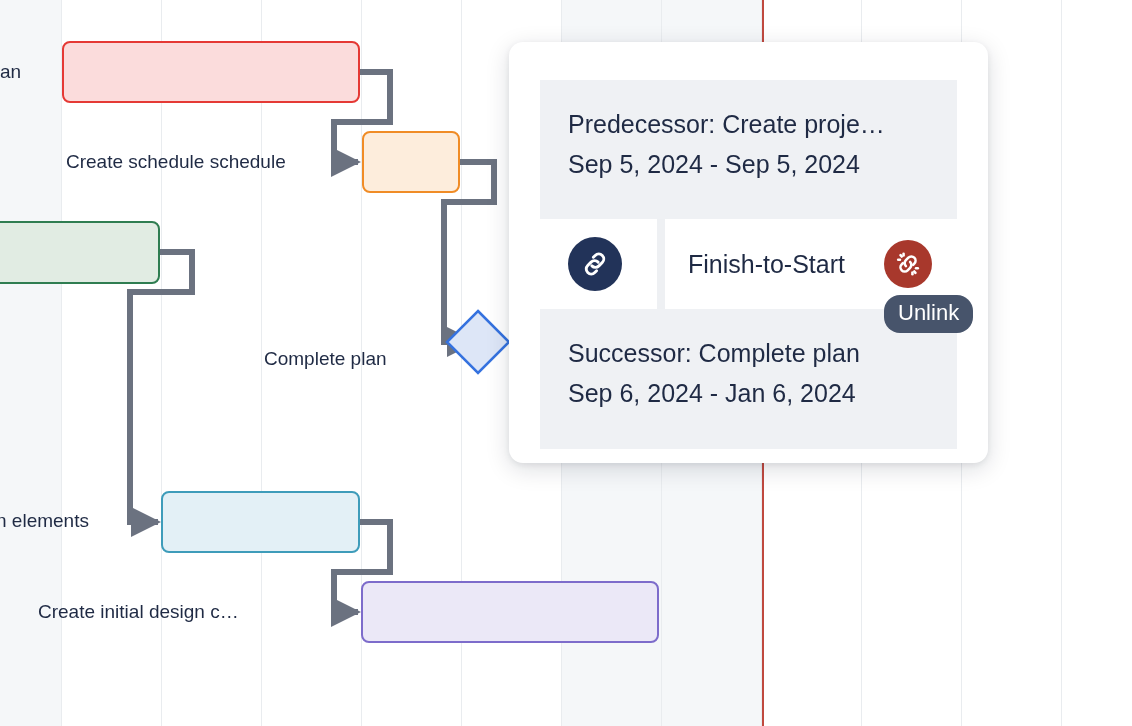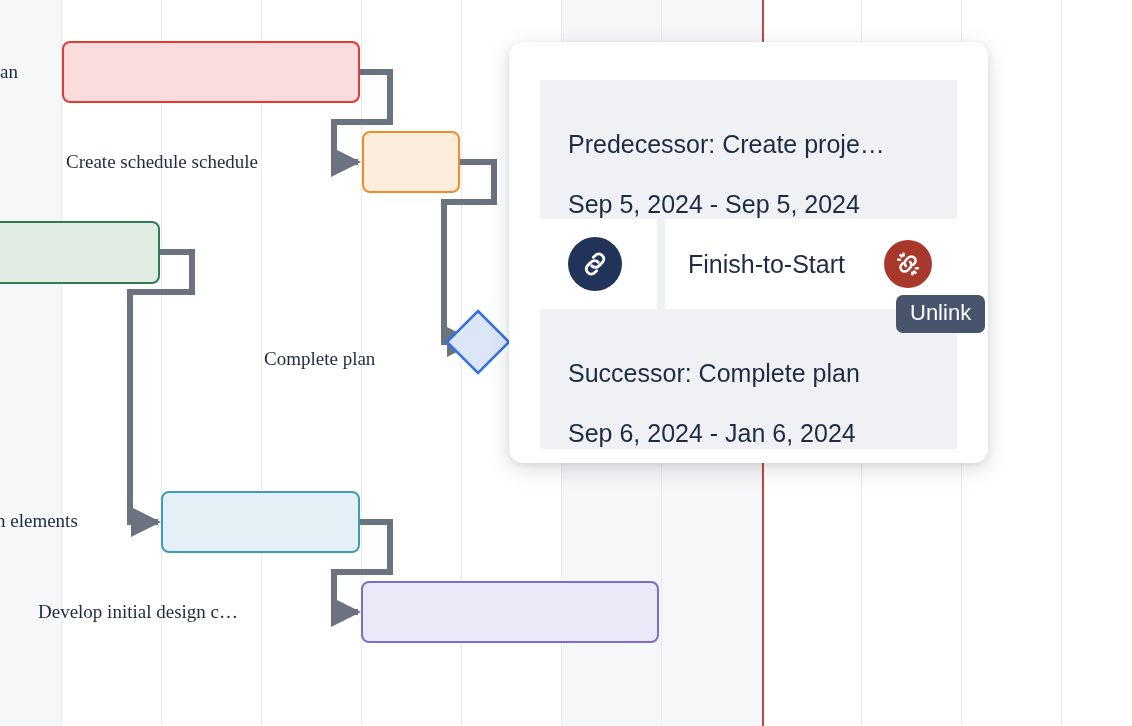--- a/index.html
+++ b/index.html
@@ -54,21 +54,21 @@
   }
   .milestone svg { position: absolute; left: 0; top: 0; overflow: visible; }
 
   
   .task-label {
     position: absolute;
     color: #1f2a44;
     font-size: 19px;
     line-height: 22px;
     white-space: nowrap;
-    font-family: Liberation Serif, serif;
+    font-family: Liberation Sans, sans-serif;
   }
 
   
   .links-layer {
     position: absolute;
     inset: 0;
     pointer-events: none;
   }
 
   
@@ -106,21 +106,20 @@
   }
   .dep-block.pred { top: 38px; height: 139px; }
   .dep-block.succ { top: 267px; height: 140px; }
 
   .dep-line {
     color: #1f2a44;
     font-size: 25px;
     line-height: 40px;
     white-space: nowrap;
     font-family: "Liberation Sans", sans-serif;
-    margin-top: 20px;
   }
 
   .dep-middle {
     position: absolute;
     left: 31px;
     right: 31px;
     top: 177px;
     height: 90px;
     display: flex;
     align-items: center;
@@ -160,27 +159,26 @@
     justify-content: center;
     cursor: pointer;
   }
 
   .tooltip {
     position: absolute;
     left: 884px;
     top: 295px;
     background: #47546b;
     color: #ffffff;
-    border-radius: 7px;
+    border-radius: 16px;
     padding: 6px 14px 8px 14px;
     font-size: 22px;
     line-height: 24px;
     white-space: nowrap;
     font-family: "Liberation Sans", sans-serif;
-    margin-left: 12px;
   }
 </style>
 </head>
 <body>
 
 <div id="stage">
 
   <div class="grid-layer" id="grid-layer">
       <div class="day-col weekend" style="left: 0px; width: 62px; border-right: none;"></div>
       <div class="day-col weekend" style="left: 562px; width: 200px; border-right: none;"></div>
@@ -218,21 +216,21 @@
       <div class="bar" style="left: -40px; top: 221px; width: 200px; height: 63px; background: rgb(225, 236, 227); border-color: rgb(47, 125, 81);"></div>
       <div class="milestone" style="left: 478px; top: 342px;">
         <svg width="62" height="62" style="left:-31px; top:-31px;">
           <polygon points="31,0 62,31 31,62 0,31" fill="#dde6f7" stroke="#3572df" stroke-width="2.5"></polygon>
         </svg>
       </div>
       <div class="task-label" style="left: 264px; top: 348px;">Complete plan</div>
       <div class="bar" style="left: 161px; top: 491px; width: 199px; height: 62px; background: rgb(227, 240, 246); border-color: rgb(62, 156, 186);"></div>
       <div class="task-label" style="left: -4px; top: 510px;">n elements</div>
       <div class="bar" style="left: 361px; top: 581px; width: 298px; height: 62px; background: rgb(235, 232, 247); border-color: rgb(125, 108, 203);"></div>
-      <div class="task-label" style="left: 38px; top: 601px;">Develop initial design c…</div>
+      <div class="task-label" style="left: 38px; top: 601px;">Create initial design c…</div>
     </div>
 
   <div class="dep-card">
 
     <div class="dep-spine"></div>
 
     <div class="dep-block pred">
       <div class="dep-line">Predecessor: Create proje…</div>
       <div class="dep-line">Sep 5, 2024 - Sep 5, 2024</div>
     </div>

